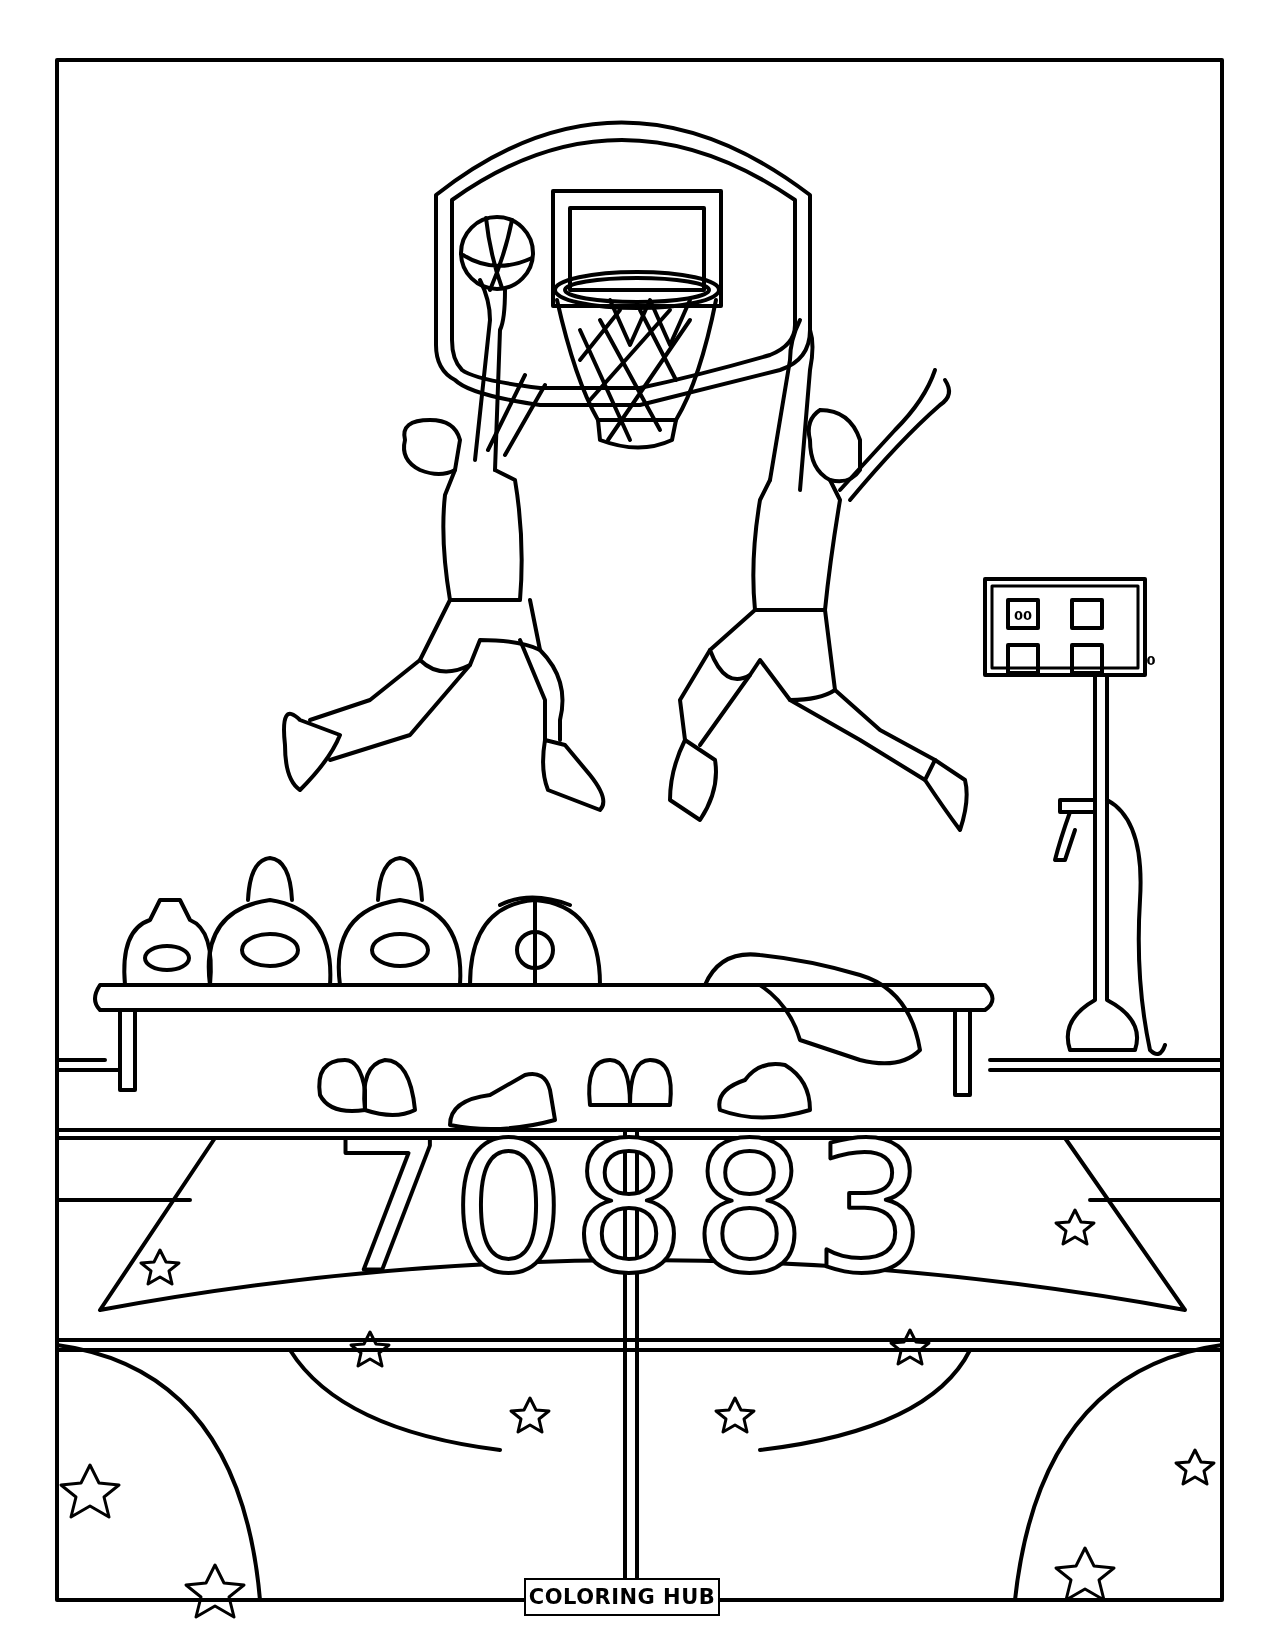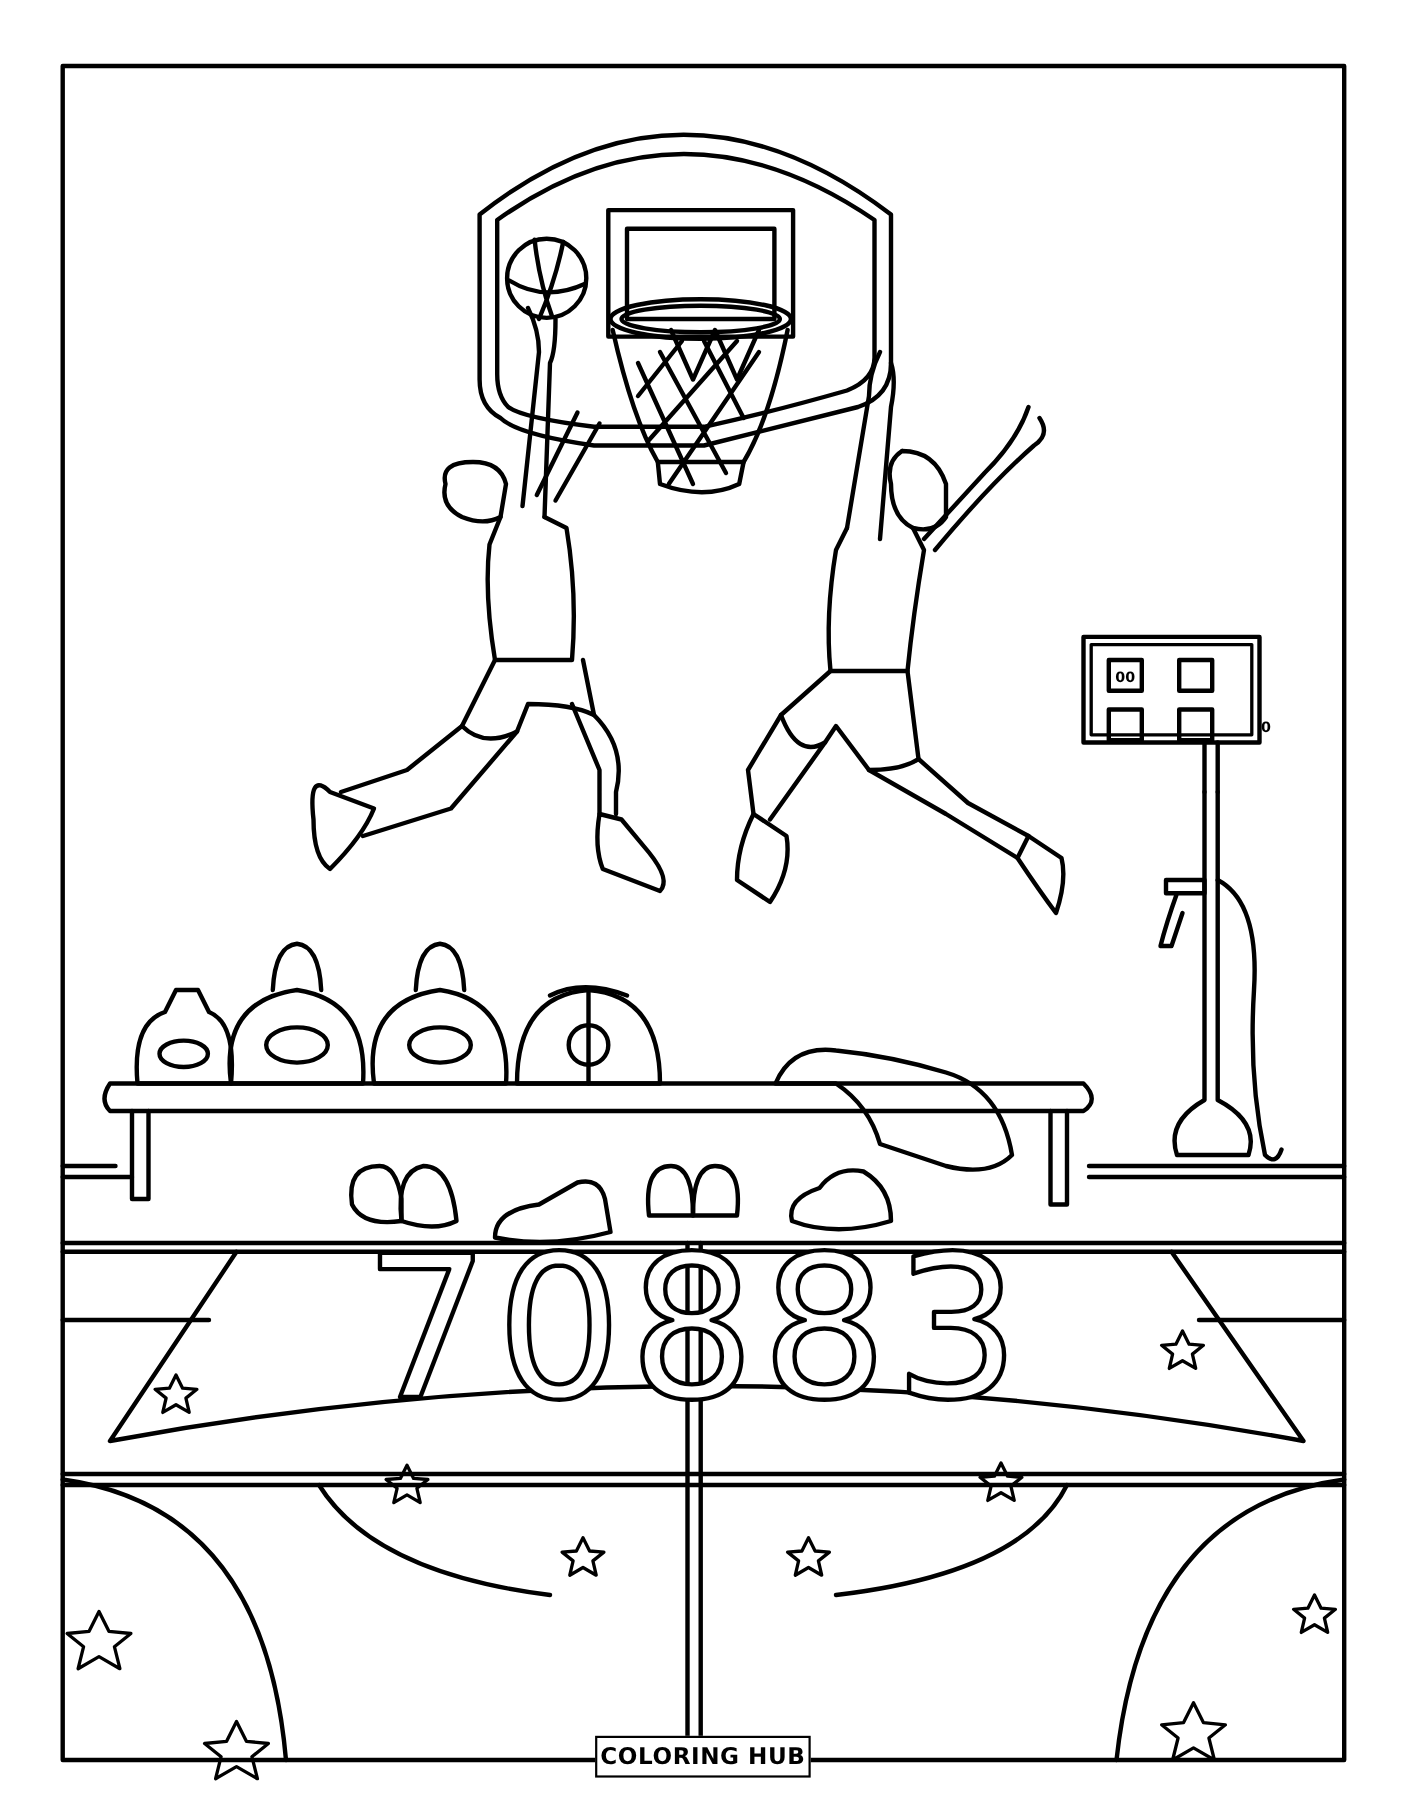--- a/index.html
+++ b/index.html
@@ -1,19 +1,19 @@
 <!DOCTYPE html>
 <html><head>
 <meta charset="utf-8">
 <style>
   html,body{margin:0;padding:0;background:#fff;}
   body{width:1275px;height:1650px;position:relative;overflow:hidden;font-family:"DejaVu Sans",sans-serif;}
   .page{position:absolute;left:0;top:0;width:1275px;height:1650px;}
   svg{position:absolute;left:0;top:0;}
-  .brand{position:absolute;left:541px;top:1578px;width:192px;height:34px;border:2px solid #000;background:#fff;display:flex;align-items:center;justify-content:center;font-weight:bold;font-size:21px;letter-spacing:0.5px;color:#000;font-family:"DejaVu Sans",sans-serif;}
+  .brand{position:absolute;left:524px;top:1578px;width:192px;height:34px;border:2px solid #000;background:#fff;display:flex;align-items:center;justify-content:center;font-weight:bold;font-size:21px;letter-spacing:0.5px;color:#000;font-family:"DejaVu Sans",sans-serif;}
 </style>
 </head>
 <body>
 
 <div class="page">
 <svg width="1275" height="1650" viewBox="0 0 1275 1650" fill="none" stroke="#000" stroke-width="4" stroke-linejoin="round" stroke-linecap="round">
 
   <rect x="57" y="60" width="1165" height="1540" stroke-width="4"></rect>
 
   <g>

